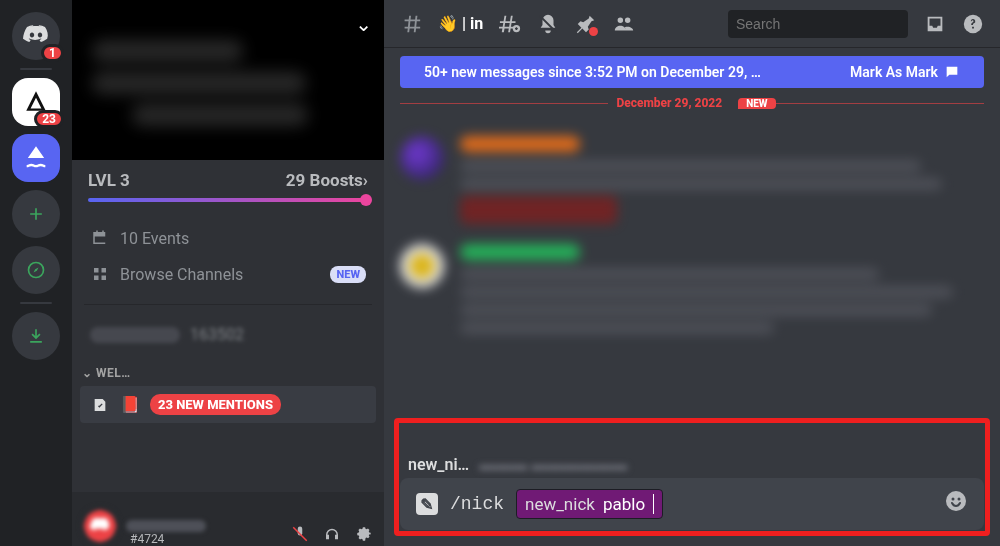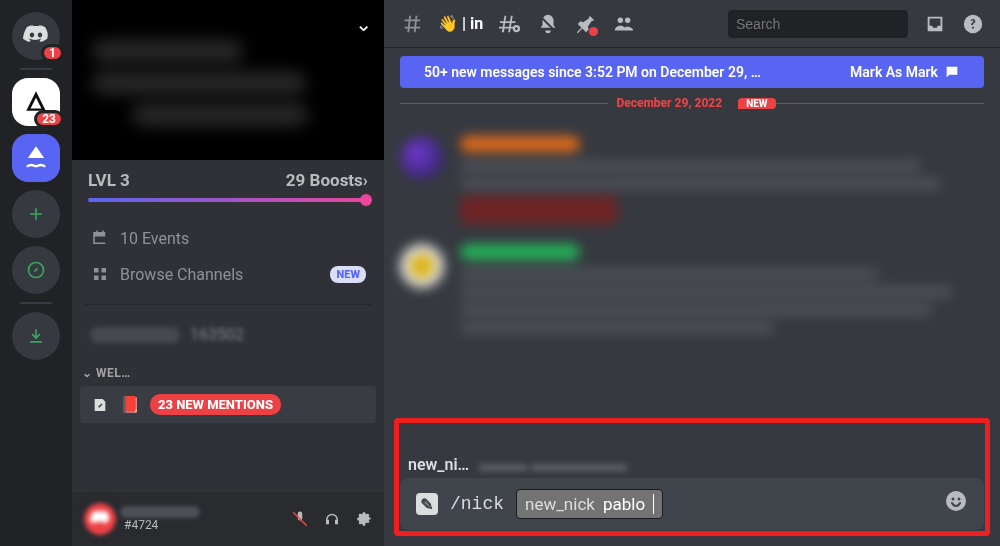--- a/index.html
+++ b/index.html
@@ -82,21 +82,21 @@
     padding: 2px 6px; border-radius: 8px; margin-left: auto;
   }
   .cat-label { font-size: 12px; font-weight: 700; color:#a3a3a3; padding: 10px 10px 2px; letter-spacing:.5px;}
   .mentions-pill {
     background: #ed4245; color: #fff; font-size: 13px; font-weight: 800;
     padding: 3px 8px; border-radius: 10px;
   }
 
   .user-panel {
     margin-top: auto; height: 54px; background: #292b2f;
-    display: flex; align-items: center; padding: 0 8px; gap: 0;
+    display: flex; align-items: flex-end; padding: 0 8px; gap: 6px;
     position: relative;
   }
   .avatar-sm {
     width: 40px; height: 40px; border-radius: 50%;
     background: radial-gradient(circle,#ed4245 55%, #292b2f 56%);
     display:flex;align-items:center;justify-content:center;color:#fff;
     filter: blur(2px);
   }
   .user-tag { font-size: 12px; color: #b9bbbe; margin-left:4px;}
   .up-icons { margin-left: auto; display:flex; gap:8px; color:#b9bbbe;}
@@ -161,21 +161,21 @@
   .input-wrap{
     margin: 4px 16px 16px; position:relative;
   }
   .input-box{
     background:#40444b; border-radius:8px; min-height:52px;
     display:flex; align-items:center; padding:0 16px; gap:12px;
   }
   .cmd-icon{width:22px;height:22px;background:#dcddde;border-radius:4px;transform:rotate(0deg);display:flex;align-items:center;justify-content:center;color:#40444b;font-weight:900;font-size:16px;}
   .cmd-text{color:#dcddde;font-size:18px;font-family:Liberation Mono, monospace;}
   .param-pill{
-    background:#737373;border:1px solid #1c1d24;border-radius:4px;
+    background:#701a75;border:1px solid #1c1d24;border-radius:4px;
     padding:4px 8px;font-size:17px;color:#dcddde;display:flex;align-items:center;gap:8px;
   }
   .param-pill .val{color:#fff;}
   .cursor{display:inline-block;width:1px;height:20px;background:#fff;animation:blink 1s step-end infinite;}
   @keyframes blink{50%{opacity:0;}}
   .emoji-btn{margin-left:auto;color:#b9bbbe;font-size:24px;cursor:pointer;}
 
   .highlight-frame{
     position:absolute; left:-6px; right:-6px; top:-60px; bottom:-6px;
     border:5px solid #ef1f1f; border-radius:4px; pointer-events:none;

